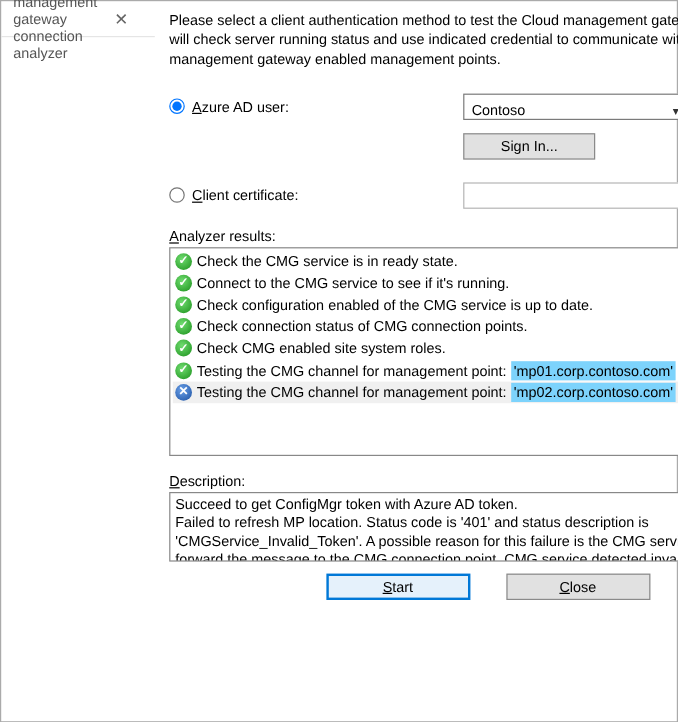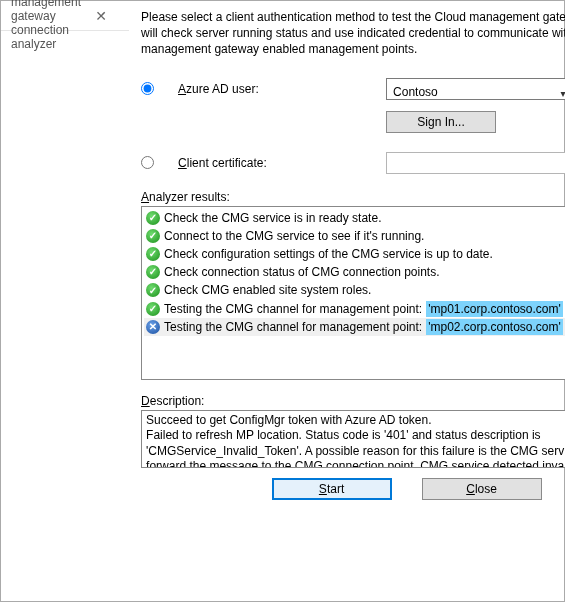--- a/index.html
+++ b/index.html
@@ -47,21 +47,21 @@
   }
   .intro {
     line-height: 1.35;
     margin-bottom: 20px;
   }
   .row {
     display:flex;
     align-items:center;
     margin-bottom: 8px;
   }
-  .col-label { width: 245px; display:flex; align-items:center; gap:24px; }
+  .col-label { width: 245px; display:flex; align-items:center; gap:6px; }
   .col-field { width: 190px; }
   .col-right { flex:1; display:flex; align-items:center; gap:10px; }
   input[type=radio] { margin:0; }
   .combo {
     width: 190px;
     height: 22px;
     border: 1px solid #7a7a7a;
     background:#fff;
     display:flex;
     align-items:flex-end;
@@ -207,21 +207,21 @@
         <div class="result-item">
           <span class="status-icon status-ok">✓</span>
           <span>Check the CMG service is in ready state.</span>
         </div>
         <div class="result-item">
           <span class="status-icon status-ok">✓</span>
           <span>Connect to the CMG service to see if it's running.</span>
         </div>
         <div class="result-item">
           <span class="status-icon status-ok">✓</span>
-          <span>Check configuration settings of the CMG service is up to date.</span>
+          <span>Check configuration enabled of the CMG service is up to date.</span>
         </div>
         <div class="result-item">
           <span class="status-icon status-ok">✓</span>
           <span>Check connection status of CMG connection points.</span>
         </div>
         <div class="result-item">
           <span class="status-icon status-ok">✓</span>
           <span>Check CMG enabled site system roles.</span>
         </div>
         <div class="result-item">

